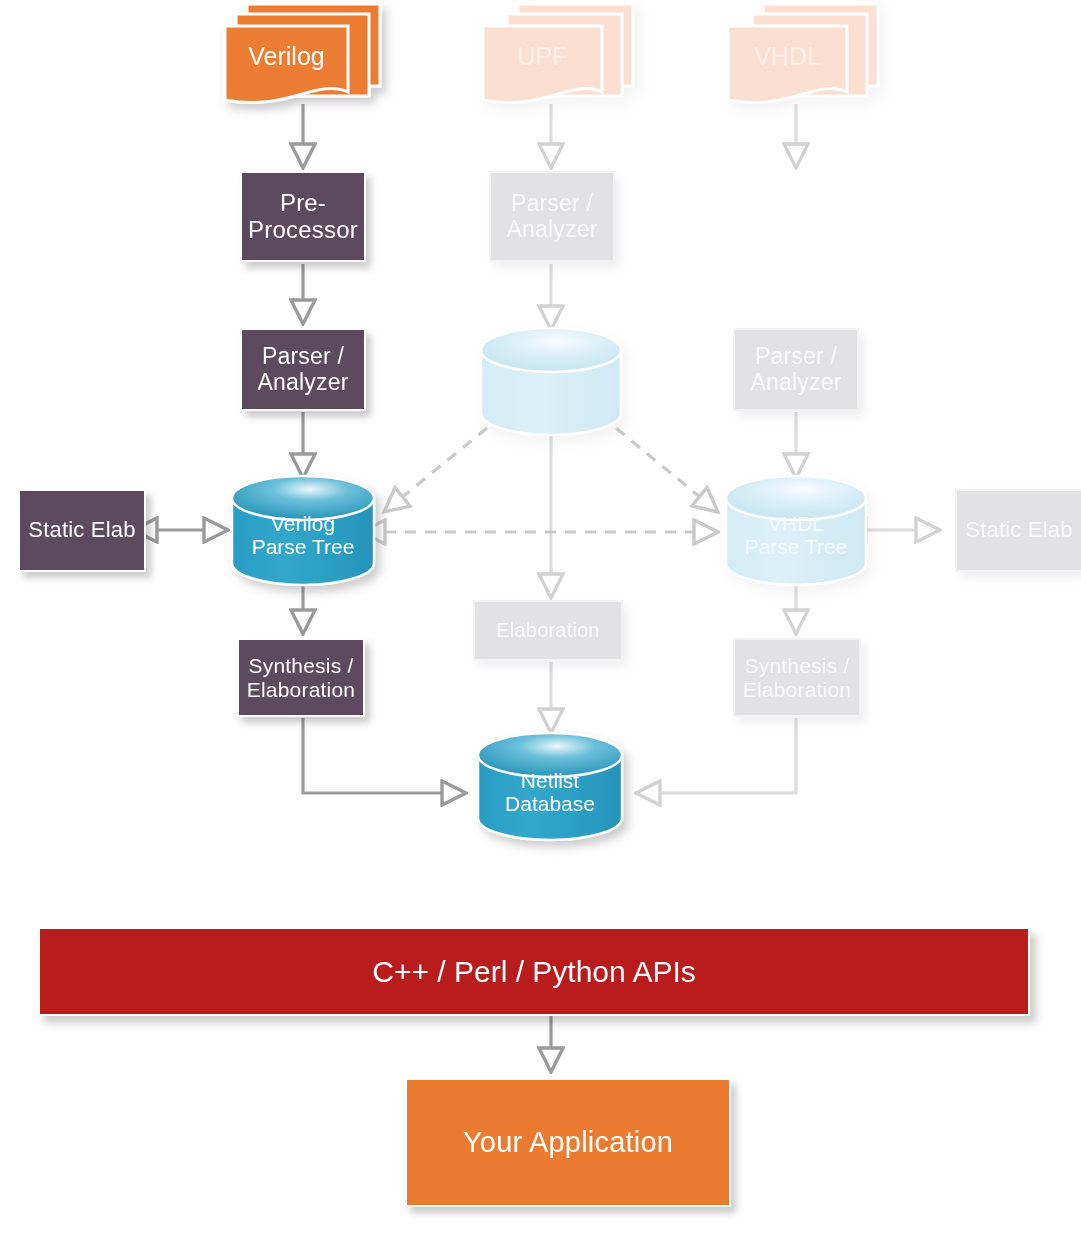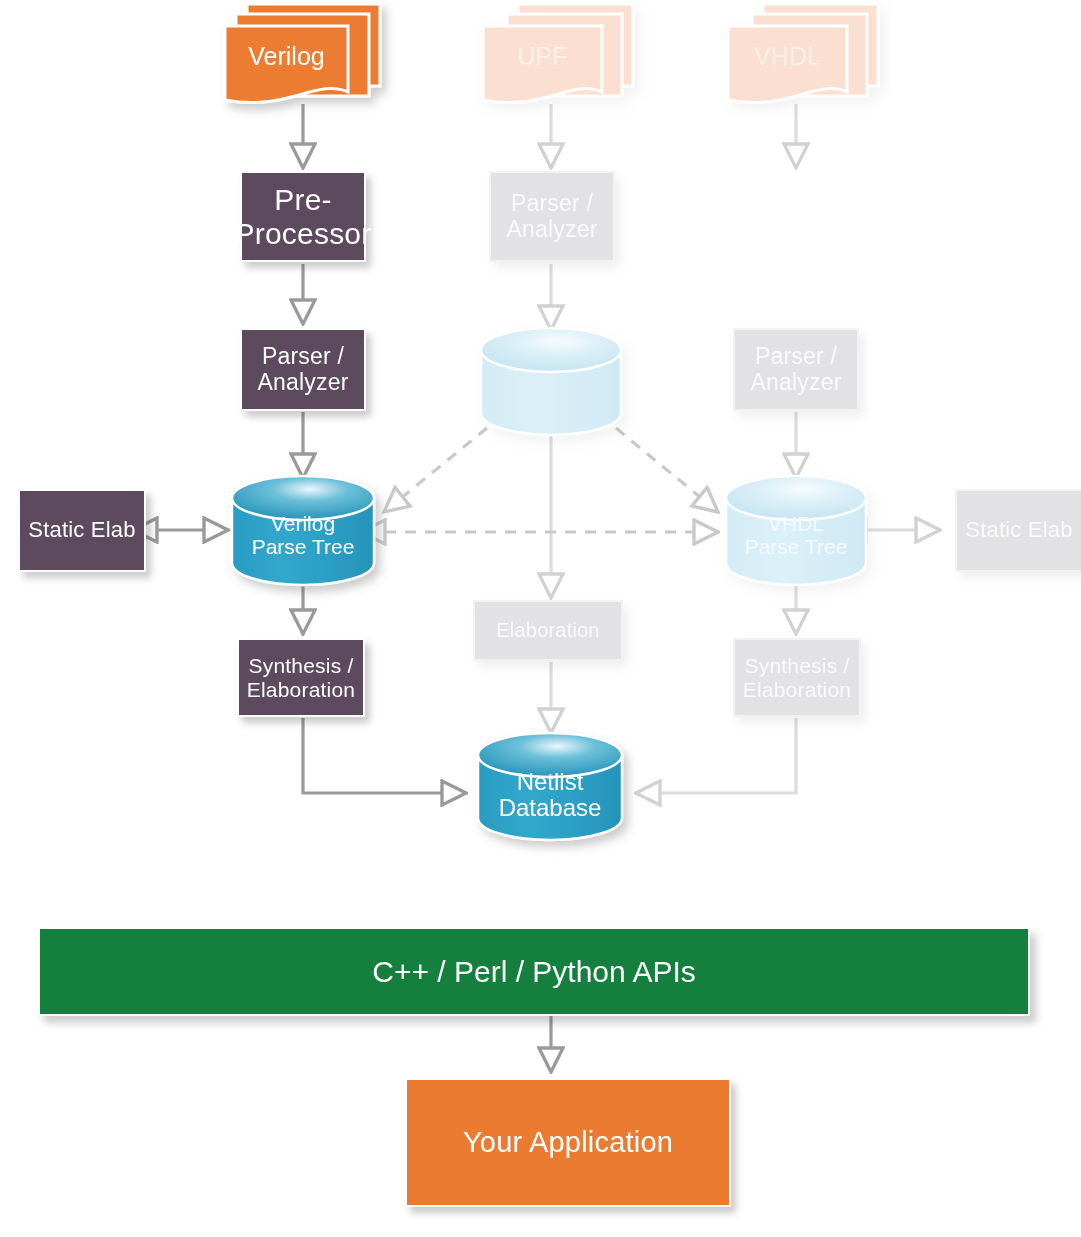--- a/index.html
+++ b/index.html
@@ -66,21 +66,21 @@
     white-space:pre-line;
     line-height:1.1;
     pointer-events:none;
   }
   .cyllabel.ghost{ color:#f3fafd; }
 
   
   .bar{
     position:absolute;
     box-sizing:border-box;
-    background:#15803d;
+    background:#b91c1c;
     border:2px solid #ffffff;
     box-shadow:6px 7px 8px rgba(60,55,60,.25);
     display:flex;
     align-items:center;
     justify-content:center;
     color:#fff;
   }
 </style>
 </head>
 <body>
@@ -209,21 +209,21 @@
       <path d="M763 4 H878 V86 H763 Z" fill="#fbe0d2" stroke="#ffffff" stroke-width="3"></path>
       <path d="M752 14 H867 V96 H752 Z" fill="#fbe0d2" stroke="#ffffff" stroke-width="3"></path>
       <path d="M728 26 H847 V92 C817 78 789 112 728 100 Z" fill="#fbe0d2" stroke="#ffffff" stroke-width="3"></path>
     </g>
   </svg>
 
   <div class="doclabel" style="left:225px;top:42px;width:123px;">Verilog</div>
   <div class="doclabel" style="left:483px;top:42px;width:119px;color:#fdf0e8;">UPF</div>
   <div class="doclabel" style="left:728px;top:42px;width:119px;color:#fdf0e8;">VHDL</div>
 
-  <div class="node rect purple" style="left:240px;top:171px;width:126px;height:91px;font-size:30px;">Pre-
+  <div class="node rect purple" style="left:240px;top:171px;width:126px;height:91px;font-size:24px;">Pre-
 Processor</div>
 
   <div class="node rect purple" style="left:240px;top:328px;width:126px;height:83px;font-size:23px;">Parser /
 Analyzer</div>
 
   <div class="node rect purple" style="left:18px;top:489px;width:128px;height:83px;font-size:22px;">Static Elab</div>
 
   <div class="node rect purple" style="left:237px;top:638px;width:128px;height:79px;font-size:21px;">Synthesis /
 Elaboration</div>
 
@@ -240,20 +240,20 @@
   <div class="node rect ghost" style="left:733px;top:638px;width:128px;height:79px;font-size:21px;">Synthesis /
 Elaboration</div>
 
   <div class="cyllabel" style="top:512px;left:232px;width:142px;font-size:21px;">Verilog
 Parse Tree</div>
 
 
   <div class="cyllabel ghost" style="top:512px;left:726px;width:140px;font-size:21px;">VHDL
 Parse Tree</div>
 
-  <div class="cyllabel" style="top:769px;left:478px;width:144px;font-size:24px;">Netlist
+  <div class="cyllabel" style="top:769px;left:478px;width:144px;font-size:21px;">Netlist
 Database</div>
 
   <div class="bar" style="left:38px;top:927px;width:992px;height:89px;font-size:30px;">C++ / Perl / Python APIs</div>
 
   <div class="node rect orange" style="left:405px;top:1078px;width:326px;height:129px;font-size:29px;">Your Application</div>
 
 </div>
 
 </body></html>

